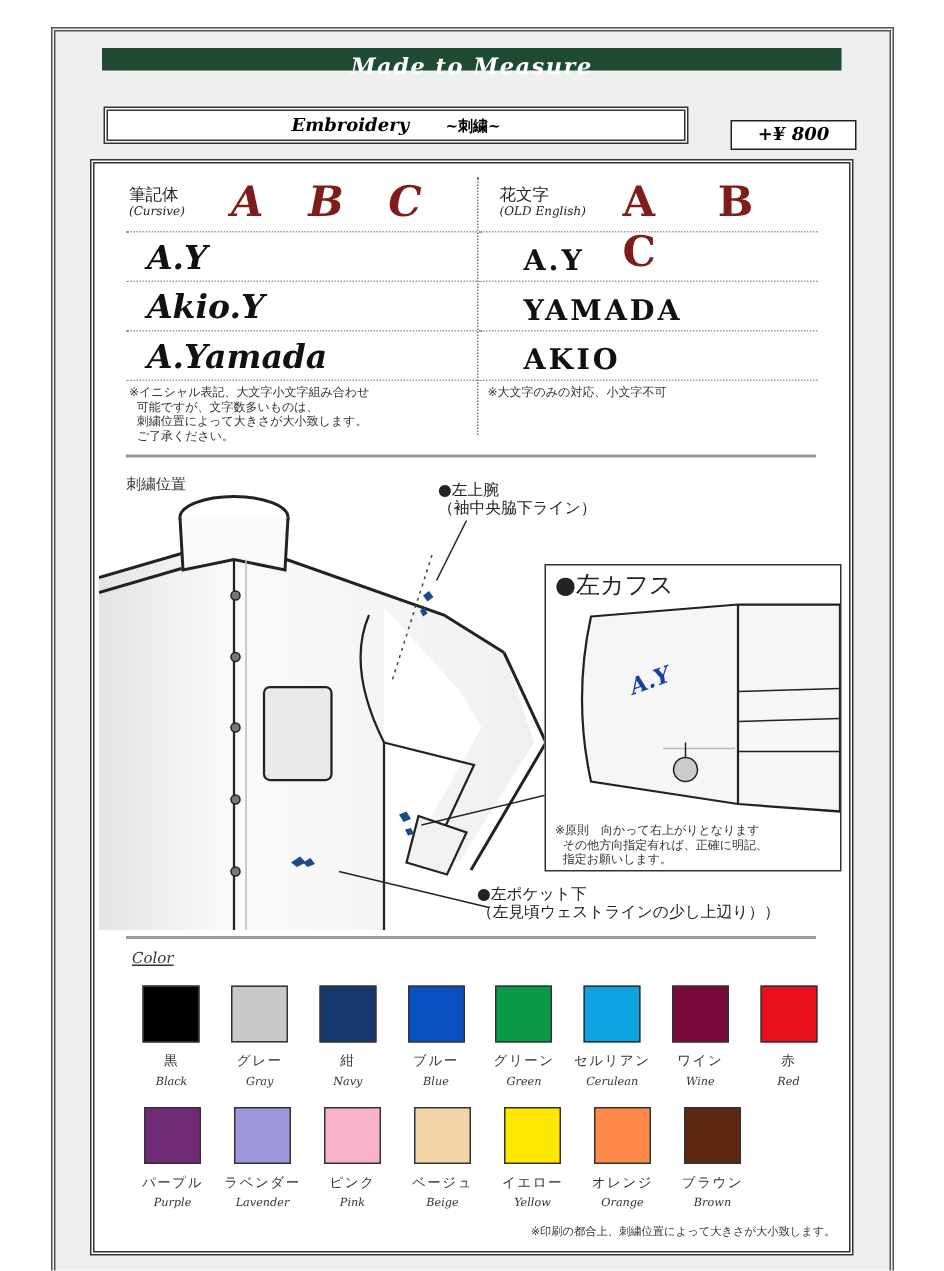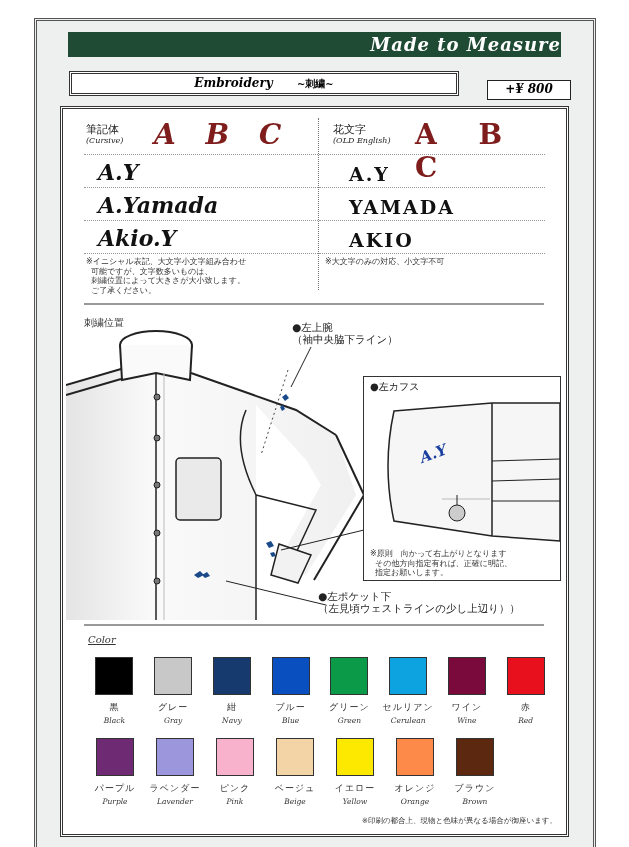--- a/index.html
+++ b/index.html
@@ -1,18 +1,18 @@
 <!DOCTYPE html>
 <html><head>
 <meta charset="utf-8">
 <style>
   html, body { margin:0; padding:0; background:#ffffff; }
   body { width:629px; height:847px; position:relative; overflow:hidden; font-family:"DejaVu Sans", sans-serif; }
   .outer { position:absolute; left:34px; top:18px; width:562px; height:840px; background:#eef0ef; border:3px double #555; box-sizing:border-box; }
-  .banner { position:absolute; left:68px; top:32px; width:493px; height:25px; background:#1f4a33; color:#fff; text-align:right; font-family:"DejaVu Serif", serif; font-style:italic; font-weight:bold; font-size:18px; line-height:25px; letter-spacing:1px; }
+  .banner { position:absolute; left:68px; top:32px; width:493px; height:15px; background:#1f4a33; color:#fff; text-align:center; font-family:"DejaVu Serif", serif; font-style:italic; font-weight:bold; font-size:15px; line-height:25px; letter-spacing:1px; }
   .titlebox { position:absolute; left:69px; top:71px; width:390px; height:25px; border:3px double #333; background:#fff; box-sizing:border-box; text-align:center; font-family:"DejaVu Serif", serif; font-style:italic; font-weight:bold; font-size:12px; line-height:19px; }
   .titlebox .sub { margin-left:20px; font-style:normal; font-size:10px; }
   .pricebox { position:absolute; left:487px; top:80px; width:82px; height:18px; border:1px solid #222; background:#fff; text-align:center; font-family:"DejaVu Serif", serif; font-style:italic; font-weight:bold; font-size:12px; line-height:17px; }
   .panel { position:absolute; left:60px; top:106px; width:509px; height:731px; border:3px double #333; background:#fff; box-sizing:border-box; }
 
   .fontsec { position:absolute; left:84px; top:118px; width:460px; height:170px; }
   .col { position:absolute; top:0; height:172px; }
   .col.left { left:0; width:234px; }
   .col.right { left:234px; width:226px; border-left:1px dotted #777; }
   .fhead { position:relative; height:36px; border-bottom:1px dotted #999; }
@@ -27,21 +27,21 @@
   .frow { height:32px; border-bottom:1px dotted #999; position:relative; }
   .frow span { position:absolute; left:14px; bottom:2px; font-size:22px; color:#111; }
   .right .frow span { left:30px; font-size:19px; letter-spacing:2px; }
   .fnote { font-size:8px; line-height:9.5px; color:#333; padding:3px 0 0 2px; white-space:pre; }
   .right .fnote { padding-left:6px; }
 
   .divider { position:absolute; height:2px; background:#999; }
   .poslabel { position:absolute; left:84px; top:316px; font-size:10px; color:#333; }
   .callout { position:absolute; font-size:10.5px; color:#222; line-height:12px; white-space:pre; }
   .cuffbox { position:absolute; left:363px; top:376px; width:198px; height:205px; border:1px solid #333; background:#fff; box-sizing:border-box; }
-  .cuffbox .ttl { position:absolute; left:6px; top:3px; font-size:10px; color:#222; }
+  .cuffbox .ttl { position:absolute; left:6px; top:3px; font-size:16px; color:#222; }
   .cuffbox .note { position:absolute; left:6px; top:172px; font-size:8px; line-height:9.5px; color:#333; white-space:pre; }
 
   .colorlabel { position:absolute; left:88px; top:634px; font-size:10px; font-family:"DejaVu Serif", serif; font-style:italic; color:#333;text-decoration:underline; }
   .swatches { position:absolute; left:85px; width:470px; display:flex; }
   .sw { width:60px; text-align:center; }
   .sw .box { width:36px; height:36px; margin:0 auto; border:1px solid #333; }
   .sw .jp { font-size:9px; margin-top:6px; color:#333; letter-spacing:1px; }
   .sw .en { font-size:7.5px; font-family:"DejaVu Serif", serif; font-style:italic; color:#333; margin-top:2px; }
   .footnote { position:absolute; right:72px; top:816px; font-size:7.5px; color:#333; }
 </style>
@@ -62,24 +62,24 @@
   <div class="col left">
     <div class="fhead">
       <span class="jp">筆記体</span>
       <span class="en">(Cursive)</span>
       <span class="sample cursive">A B C</span>
     </div>
     <div class="frow">
         <span class="cursive">A.Y</span>
       </div>
     <div class="frow">
+        <span class="cursive">Akio.Y</span>
+      </div>
+    <div class="frow">
         <span class="cursive">A.Yamada</span>
-      </div>
-    <div class="frow">
-        <span class="cursive">Akio.Y</span>
       </div>
     <div class="fnote">※イニシャル表記、大文字小文字組み合わせ
   可能ですが、文字数多いものは、
   刺繍位置によって大きさが大小致します。
   ご了承ください。</div>
   </div>
   <div class="col right">
     <div class="fhead">
       <span class="jp">花文字</span>
       <span class="en">(OLD English)</span>
@@ -238,13 +238,13 @@
       <div class="jp">オレンジ</div>
       <div class="en">Orange</div>
     </div>
   <div class="sw">
       <div class="box" style="background:#5c2810;"></div>
       <div class="jp">ブラウン</div>
       <div class="en">Brown</div>
     </div>
 </div>
 
-<div class="footnote">※印刷の都合上、現物と色味が異なる場合が御座います。</div>
+<div class="footnote">※印刷の都合上、刺繍位置によって大きさが大小致します。</div>
 
 </body></html>

